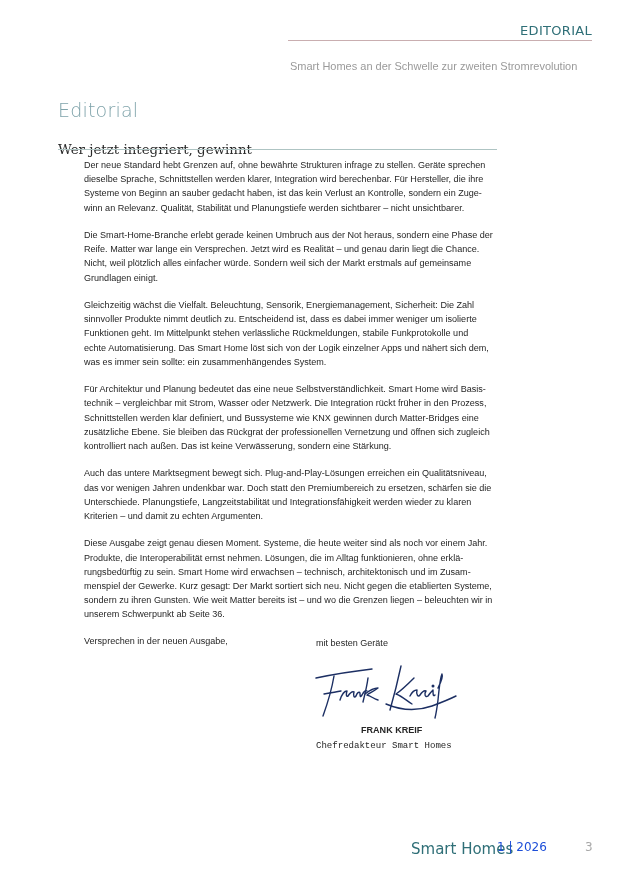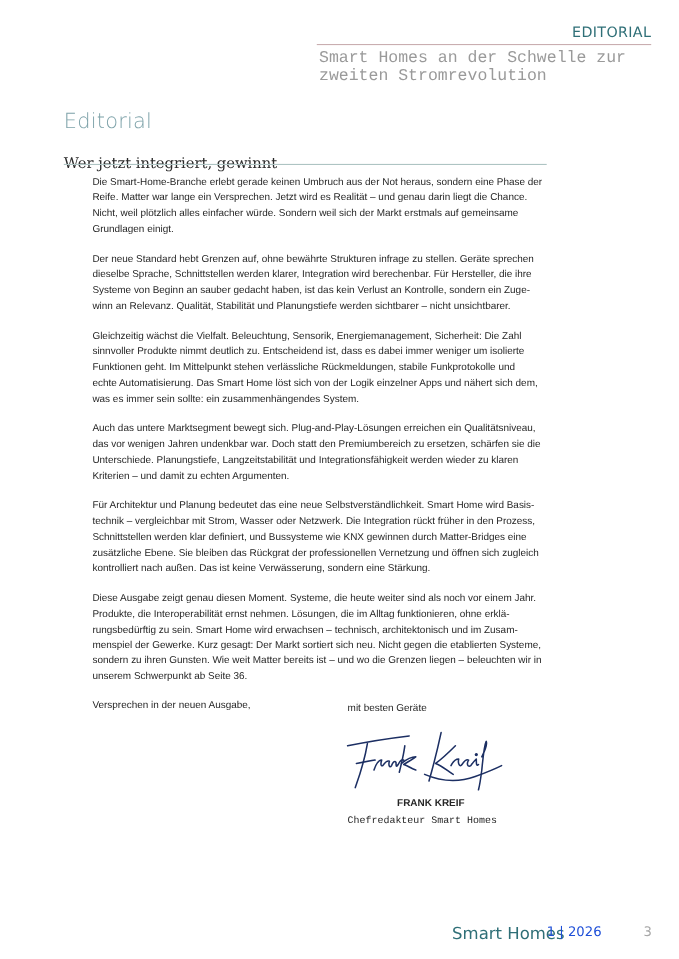--- a/index.html
+++ b/index.html
@@ -7,22 +7,22 @@
     .header-section {
       position: absolute; right: 25px; top: 23px;
       font-family: "DejaVu Sans", sans-serif; font-size: 13px; letter-spacing: 0.3px;
       color: #2f6f77;
     }
     .header-rule {
       position: absolute; left: 288px; right: 25px; top: 40px;
       height: 1px; background: #c9aeb0;
     }
     .header-subtitle {
-      position: absolute; left: 290px; top: 44px;
-      font-family: Liberation Mono, monospace; font-size: 15px; color: #9a9a9a;
+      position: absolute; left: 290px; top: 60px;
+      font-family: Liberation Sans, sans-serif; font-size: 11px; color: #9a9a9a;
     }
     .section-title {
       position: absolute; left: 58px; top: 99px;
       font-family: "DejaVu Sans", sans-serif; font-weight: 300; font-size: 19px;
       color: #7fa3aa; letter-spacing: 0.2px;
     }
     .headline {
       position: absolute; left: 58px; top: 142px;
       font-family: "DejaVu Serif", serif; font-size: 13.4px; color: #2a2a2a;
     }
@@ -71,42 +71,42 @@
 
 <div class="header-section">EDITORIAL</div>
 <div class="header-rule"></div>
 <div class="header-subtitle">Smart Homes an der Schwelle zur zweiten Stromrevolution</div>
 
 <div class="section-title">Editorial</div>
 <div class="headline">Wer jetzt integriert, gewinnt</div>
 <div class="headline-rule"></div>
 
 <div class="body">
+  <p>Der neue Standard hebt Grenzen auf, ohne bewährte Strukturen infrage zu stellen. Geräte sprechen
+dieselbe Sprache, Schnittstellen werden klarer, Integration wird berechenbar. Für Hersteller, die ihre
+Systeme von Beginn an sauber gedacht haben, ist das kein Verlust an Kontrolle, sondern ein Zuge-
+winn an Relevanz. Qualität, Stabilität und Planungstiefe werden sichtbarer – nicht unsichtbarer.</p>
   <p>Die Smart-Home-Branche erlebt gerade keinen Umbruch aus der Not heraus, sondern eine Phase der
 Reife. Matter war lange ein Versprechen. Jetzt wird es Realität – und genau darin liegt die Chance.
 Nicht, weil plötzlich alles einfacher würde. Sondern weil sich der Markt erstmals auf gemeinsame
 Grundlagen einigt.</p>
-  <p>Der neue Standard hebt Grenzen auf, ohne bewährte Strukturen infrage zu stellen. Geräte sprechen
-dieselbe Sprache, Schnittstellen werden klarer, Integration wird berechenbar. Für Hersteller, die ihre
-Systeme von Beginn an sauber gedacht haben, ist das kein Verlust an Kontrolle, sondern ein Zuge-
-winn an Relevanz. Qualität, Stabilität und Planungstiefe werden sichtbarer – nicht unsichtbarer.</p>
   <p>Gleichzeitig wächst die Vielfalt. Beleuchtung, Sensorik, Energiemanagement, Sicherheit: Die Zahl
 sinnvoller Produkte nimmt deutlich zu. Entscheidend ist, dass es dabei immer weniger um isolierte
 Funktionen geht. Im Mittelpunkt stehen verlässliche Rückmeldungen, stabile Funkprotokolle und
 echte Automatisierung. Das Smart Home löst sich von der Logik einzelner Apps und nähert sich dem,
 was es immer sein sollte: ein zusammenhängendes System.</p>
-  <p>Auch das untere Marktsegment bewegt sich. Plug-and-Play-Lösungen erreichen ein Qualitätsniveau,
-das vor wenigen Jahren undenkbar war. Doch statt den Premiumbereich zu ersetzen, schärfen sie die
-Unterschiede. Planungstiefe, Langzeitstabilität und Integrationsfähigkeit werden wieder zu klaren
-Kriterien – und damit zu echten Argumenten.</p>
   <p>Für Architektur und Planung bedeutet das eine neue Selbstverständlichkeit. Smart Home wird Basis-
 technik – vergleichbar mit Strom, Wasser oder Netzwerk. Die Integration rückt früher in den Prozess,
 Schnittstellen werden klar definiert, und Bussysteme wie KNX gewinnen durch Matter-Bridges eine
 zusätzliche Ebene. Sie bleiben das Rückgrat der professionellen Vernetzung und öffnen sich zugleich
 kontrolliert nach außen. Das ist keine Verwässerung, sondern eine Stärkung.</p>
+  <p>Auch das untere Marktsegment bewegt sich. Plug-and-Play-Lösungen erreichen ein Qualitätsniveau,
+das vor wenigen Jahren undenkbar war. Doch statt den Premiumbereich zu ersetzen, schärfen sie die
+Unterschiede. Planungstiefe, Langzeitstabilität und Integrationsfähigkeit werden wieder zu klaren
+Kriterien – und damit zu echten Argumenten.</p>
   <p>Diese Ausgabe zeigt genau diesen Moment. Systeme, die heute weiter sind als noch vor einem Jahr.
 Produkte, die Interoperabilität ernst nehmen. Lösungen, die im Alltag funktionieren, ohne erklä-
 rungsbedürftig zu sein. Smart Home wird erwachsen – technisch, architektonisch und im Zusam-
 menspiel der Gewerke. Kurz gesagt: Der Markt sortiert sich neu. Nicht gegen die etablierten Systeme,
 sondern zu ihren Gunsten. Wie weit Matter bereits ist – und wo die Grenzen liegen – beleuchten wir in
 unserem Schwerpunkt ab Seite 36.</p>
 </div>
 
 <div class="closing-left">Versprechen in der neuen Ausgabe,</div>
 <div class="closing-right">mit besten Geräte</div>

